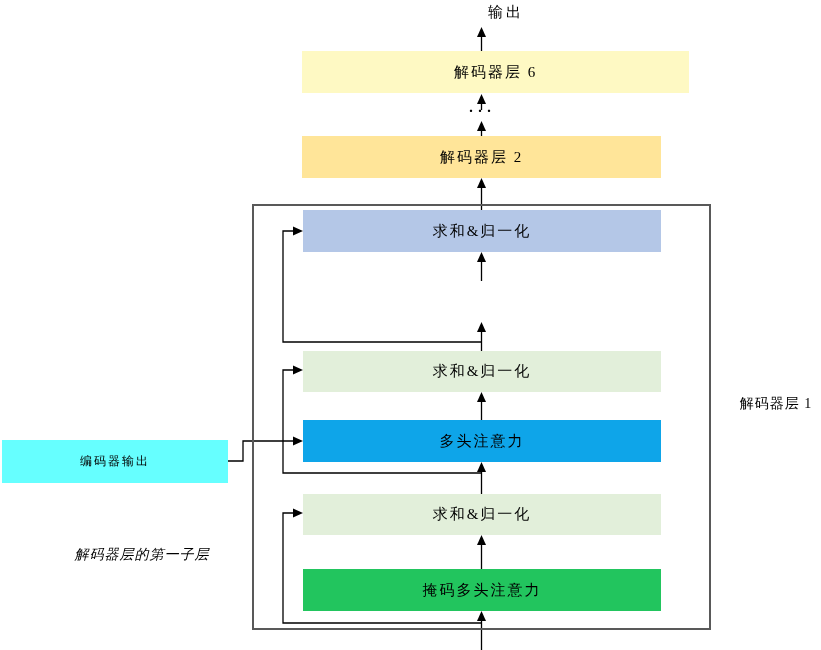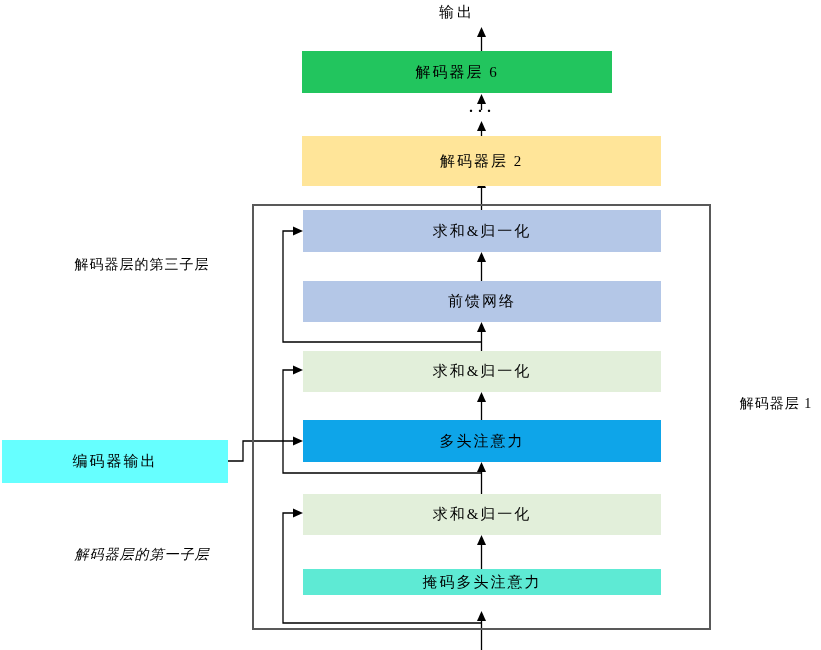--- a/index.html
+++ b/index.html
@@ -48,21 +48,21 @@
     text-align: center;
     font-size: 15px;
     font-weight: bold;
     line-height: 14px;
     letter-spacing: 4px;
   }
   #output-label {
     position: absolute;
     left: 439px; top: 3px;
     width: 85px;
-    text-align: left;
+    text-align: right;
     font-size: 15px;
     letter-spacing: 3px;
   }
 </style>
 </head>
 <body>
 
 <div id="canvas">
 
   <svg id="connector-svg" viewBox="0 0 821 650">
@@ -95,36 +95,34 @@
       <polygon points="481.5,611 477,621 486,621"></polygon>
       <polygon points="303,231 293,226.5 293,235.5"></polygon>
       <polygon points="303,370 293,365.5 293,374.5"></polygon>
       <polygon points="303,513 293,508.5 293,517.5"></polygon>
       <polygon points="303,441 293,436.5 293,445.5"></polygon>
     </g>
   </svg>
 
   <div id="output-label">输出</div>
 
-  <div class="box" style="left: 302px; top: 51px; width: 310px; height: 42px; background-color: #22c55e;">解码器层 6</div>
+  <div class="box" style="left: 302px; top: 51px; width: 387px; height: 42px; background-color: #fef9c3;">解码器层 6</div>
 
   <div id="dots">···</div>
 
-  <div class="box" style="left: 302px; top: 136px; width: 359px; height: 50px; background-color: rgb(255, 229, 153);">解码器层 2</div>
+  <div class="box" style="left: 302px; top: 136px; width: 359px; height: 42px; background-color: rgb(255, 229, 153);">解码器层 2</div>
 
   <div id="outer-box" style="border-color: rgb(89, 89, 89);"></div>
 
   <div class="box" style="left: 303px; top: 210px; width: 358px; height: 42px; background-color: rgb(180, 199, 231);">求和&amp;归一化</div>
-  <div class="box" style="left: 303px; top: 281px; width: 358px; height: 41px; background-color: rgb(180, 199, 231);">前馈网络</div>
 
   <div class="box" style="left: 303px; top: 351px; width: 358px; height: 41px; background-color: rgb(226, 239, 218);">求和&amp;归一化</div>
   <div class="box" style="left: 303px; top: 420px; width: 358px; height: 42px; background-color: #0ea5e9;">多头注意力</div>
 
   <div class="box" style="left: 303px; top: 494px; width: 358px; height: 41px; background-color: rgb(226, 239, 218);">求和&amp;归一化</div>
-  <div class="box" style="left: 303px; top: 569px; width: 358px; height: 26px; background-color: #5eead4;">掩码多头注意力</div>
+  <div class="box" style="left: 303px; top: 569px; width: 358px; height: 42px; background-color: #22c55e;">掩码多头注意力</div>
 
-  <div class="box" style="left: 2px; top: 440px; width: 226px; height: 43px; font-size: 15px; background-color: rgb(102, 255, 255);">编码器输出</div>
+  <div class="box" style="left: 2px; top: 440px; width: 226px; height: 43px; font-size: 12px; background-color: rgb(102, 255, 255);">编码器输出</div>
 
-  <div class="side-label" style="left:57px; top:256px; width:170px;">解码器层的第三子层</div>
   <div class="side-label" style="left:57px; top:546px; width:170px;font-style:italic;">解码器层的第一子层</div>
   <div class="side-label" style="left:728px; top:395px; width:96px;">解码器层 1</div>
 
 </div>
 
 </body></html>

